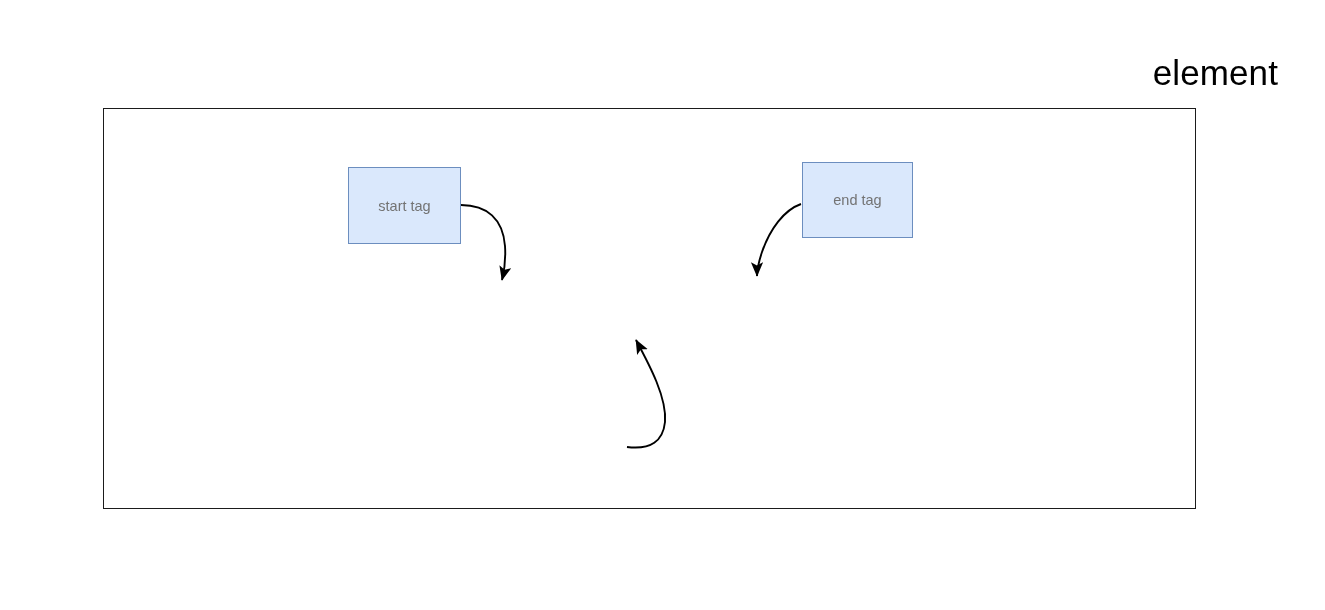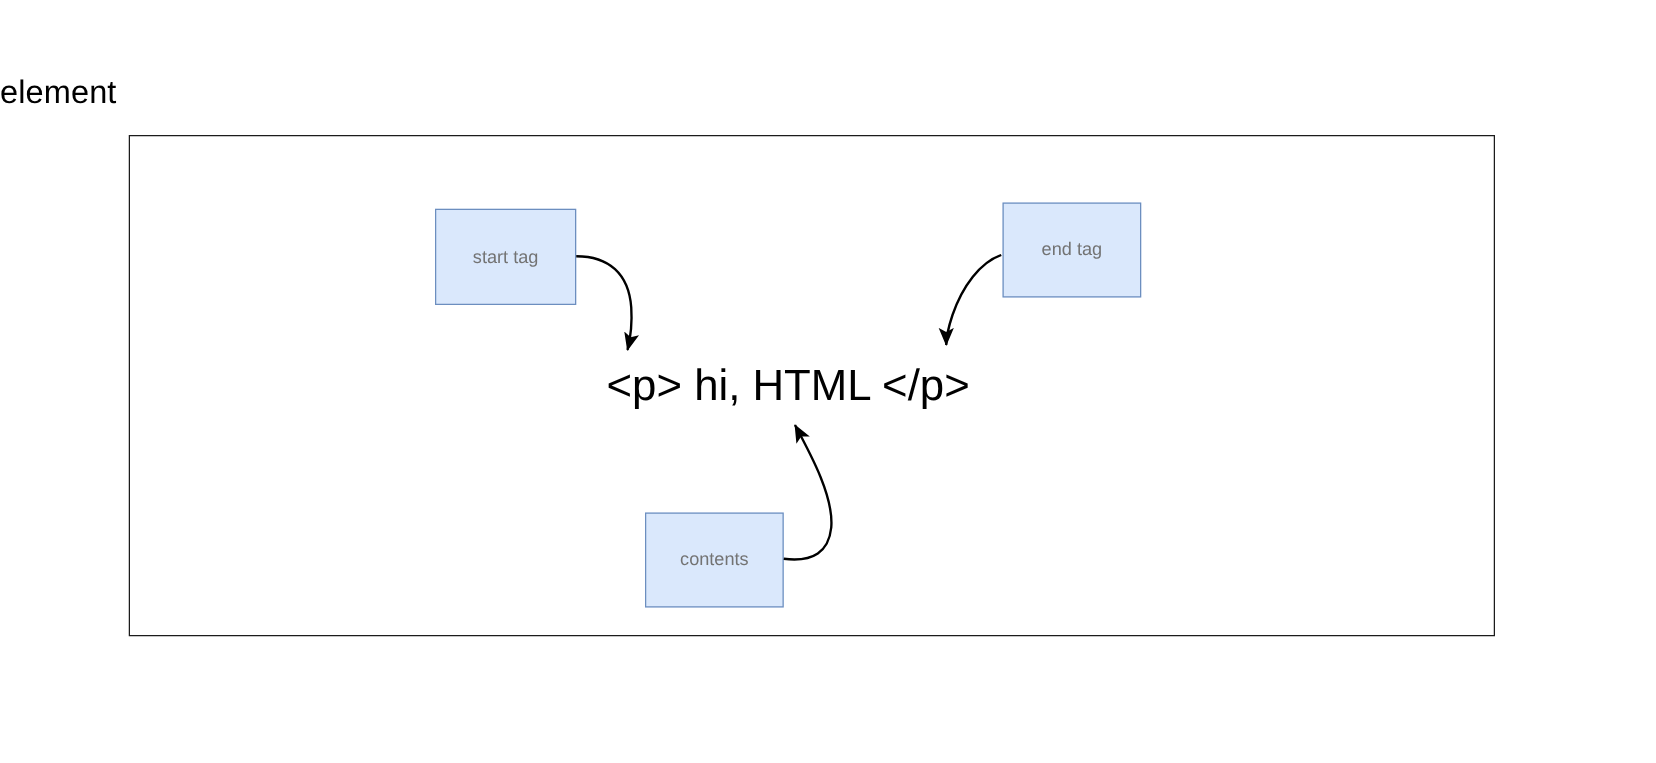--- a/index.html
+++ b/index.html
@@ -20,26 +20,27 @@
     width: 1325px;
     height: 610px;
     background: #ffffff;
   }
   
   #diagram-title {
     position: absolute;
     left: 0;
     top: 57px;
     width: 1261px;
-    text-align: left;
-    font-size: 26px;
+    text-align: right;
+    font-size: 35px;
     line-height: 32px;
     letter-spacing: 0.1px;
     color: #000000;
     white-space: nowrap;
+    padding-left: 17px;
   }
   
   #element-frame {
     position: absolute;
     left: 103px;
     top: 108px;
     width: 1093px;
     height: 401px;
     border: 1.6px solid #1b1b1b;
     background: #ffffff;
@@ -101,33 +102,29 @@
 </style>
 </head>
 <body>
 
 <div id="canvas">
 
   <div id="diagram-title">element</div>
 
   <div id="element-frame"></div>
 
-  <div id="code-text">&lt;p&gt; hi, HTML &lt;/p&gt;</div>
 
   <div class="label-box" id="box-start-tag">
     <span>start tag</span>
   </div>
 
   <div class="label-box" id="box-end-tag">
     <span>end tag</span>
   </div>
 
-  <div class="label-box" id="box-contents">
-    <span>contents</span>
-  </div>
 
   <svg id="arrow-layer" viewBox="0 0 1325 610" width="1325" height="610">
     <defs>
       <marker id="arrowhead" markerWidth="9" markerHeight="9" refX="7.2" refY="3.2" orient="auto" markerUnits="strokeWidth">
         <path d="M0,0 L7.6,3.2 L0,6.4 L1.7,3.2 Z" fill="#000000"></path>
       </marker>
     </defs>
 
     <path d="M461,205 C487,205 503,219 505,246 C506,261 504,272 502,280" fill="none" stroke="#000000" stroke-width="1.9" marker-end="url(#arrowhead)"></path>
 

